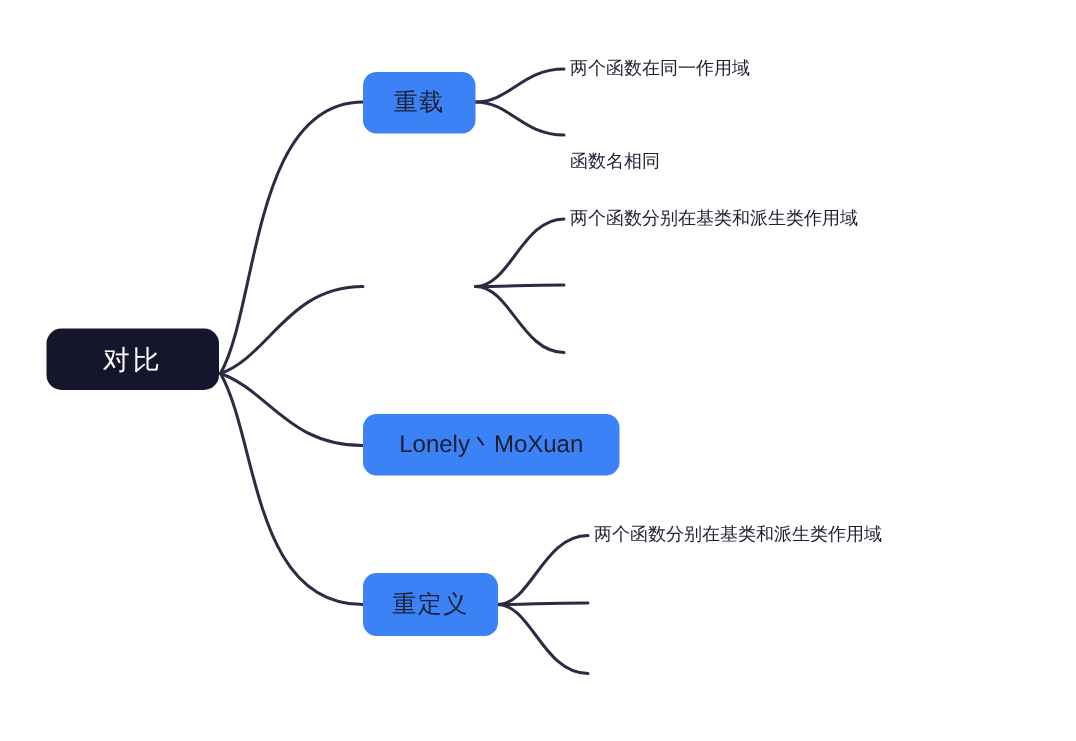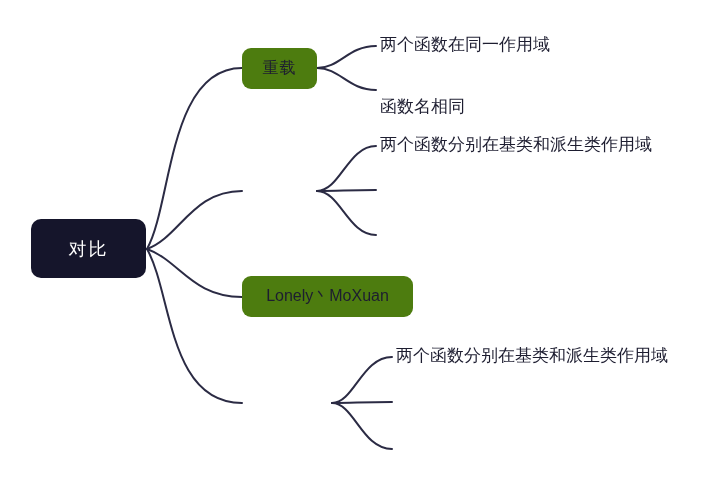--- a/index.html
+++ b/index.html
@@ -27,44 +27,44 @@
     align-items: center;
     justify-content: center;
     box-sizing: border-box;
     white-space: nowrap;
     cursor: default;
   }
   .root-node {
     left: 31px;
     top: 219px;
     width: 115px;
-    height: 59px;
+    height: 41px;
     background: #15152b;
     color: #ffffff;
     border-radius: 10px;
     font-size: 18px;
     letter-spacing: 2px;
   }
   .branch-node {
-    background: #4d7c0f;
+    background: #3b82f6;
     color: #1d1d30;
     border-radius: 9px;
     font-size: 16px;
     letter-spacing: 1px;
     height: 41px;
   }
   .branch-overload  { left: 242px; top: 48px;  width: 75px;  }
   .branch-override  { left: 242px; top: 171px; width: 75px;  }
   .branch-author    { left: 242px; top: 276px; width: 171px; letter-spacing: 0; }
   .branch-redefine  { left: 242px; top: 382px; width: 90px;  height: 42px; }
   .leaf-label {
     position: absolute;
     height: 22px;
     line-height: 22px;
-    font-size: 17px;
+    font-size: 12px;
     color: #1d1d30;
     white-space: nowrap;
     cursor: default;
   }
   .lg1 { left: 380px; }
   .lg3 { left: 396px; }
 </style>
 </head>
 <body>
 
@@ -91,20 +91,21 @@
     </g>
   </svg>
 
   <div class="node root-node">对比</div>
 
   <div class="node branch-node branch-overload">重载</div>
 
 
   <div class="node branch-node branch-author">Lonely丶MoXuan</div>
 
+  <div class="node branch-node branch-redefine">重定义</div>
 
   <div class="leaf-label lg1" style="top:34px">两个函数在同一作用域</div>
 
   <div class="leaf-label lg1" style="top:96px">函数名相同</div>
 
   <div class="leaf-label lg1" style="top:134px">两个函数分别在基类和派生类作用域</div>
 
 
 
   <div class="leaf-label lg3" style="top:345px">两个函数分别在基类和派生类作用域</div>

